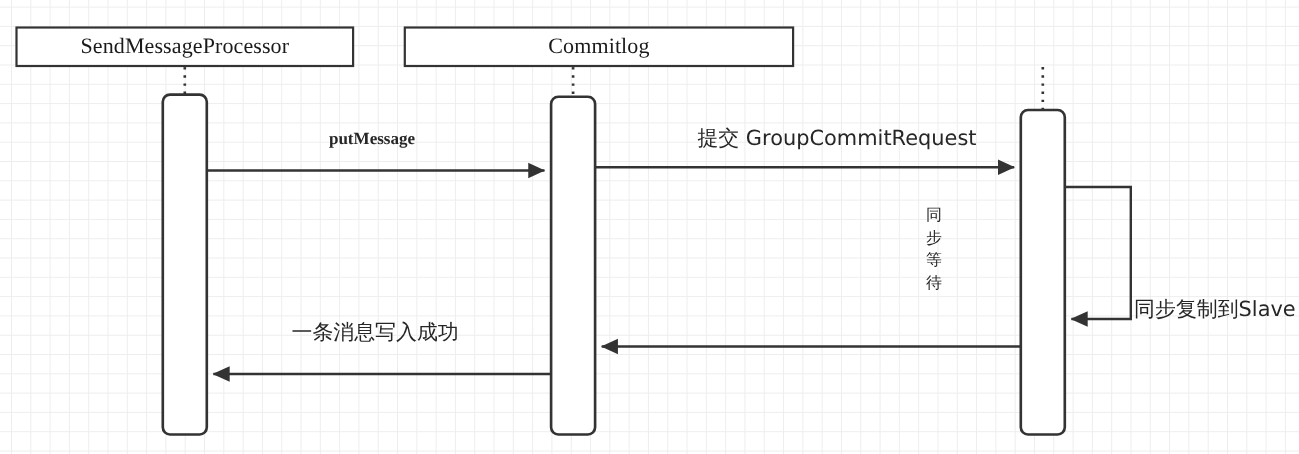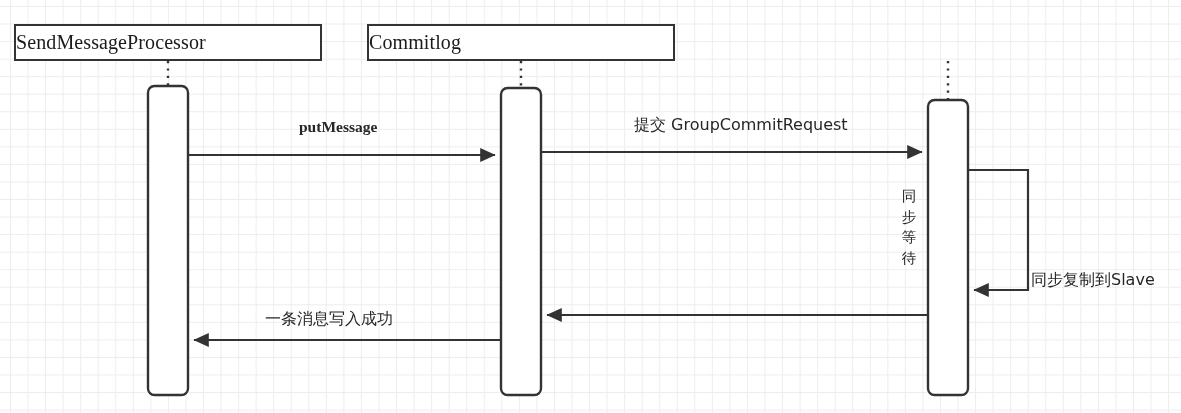--- a/index.html
+++ b/index.html
@@ -27,39 +27,40 @@
     width: 1181px;
     height: 413px;
   }
   .participant-box {
     position: absolute;
     box-sizing: border-box;
     border: 2.2px solid #333333;
     background: #ffffff;
     display: flex;
     align-items: center;
+    justify-content: center;
   }
   .participant-label {
     font-family: "Liberation Serif", "DejaVu Serif", serif;
     font-size: 20px;
     color: #1a1a1a;
     letter-spacing: 0.1px;
     white-space: nowrap;
   }
   .msg-label {
     position: absolute;
     font-family: "Liberation Serif", "DejaVu Serif", serif;
     font-size: 15.5px;
     color: #262626;
     white-space: nowrap;
     line-height: 1.1;
   }
   .msg-label.cjk {
     font-family: "DejaVu Sans", "Liberation Sans", sans-serif;
-    font-size: 16px;
+    font-size: 19px;
   }
   .vtext {
     position: absolute;
     font-family: "DejaVu Sans", "Liberation Sans", sans-serif;
     font-size: 14.5px;
     color: #262626;
     width: 18px;
     text-align: center;
     line-height: 1.42;
     word-break: break-all;
@@ -102,28 +103,28 @@
 
     <line x1="928" y1="315" x2="547" y2="315" stroke="#333333" stroke-width="2.2" marker-end="url(#arrow-left)"></line>
 
     <line x1="501" y1="340" x2="194" y2="340" stroke="#333333" stroke-width="2.2" marker-end="url(#arrow-left)"></line>
   </svg>
 
   <div class="participant-box" style="left:14px; top:24px; width:308px; height:37px;">
     <span class="participant-label">SendMessageProcessor</span>
   </div>
 
-  <div class="participant-box" style="left:367px; top:24px; width:308px; height:37px;">
+  <div class="participant-box" style="left:367px; top:24px; width:355px; height:37px;">
     <span class="participant-label">Commitlog</span>
   </div>
 
 
   <div class="msg-label" style="left:299px; top:118px;font-weight:bold;">putMessage</div>
 
   <div class="msg-label cjk" style="left:634px; top:116px;">提交 GroupCommitRequest</div>
 
   <div class="msg-label cjk" style="left:1031px; top:231px;margin-top:40px;">同步复制到Slave</div>
 
-  <div class="msg-label cjk" style="left:265px; top:310px;">一条消息写入成功</div>
+  <div class="msg-label cjk" style="left:265px; top:293px;font-family:Liberation Mono, monospace;">一条消息写入成功</div>
 
-  <div class="vtext" style="left:900px; top:186px;">同步等待</div>
+  <div class="vtext" style="left:840px; top:186px;">同步等待</div>
 
 </div>
 
 </body></html>

